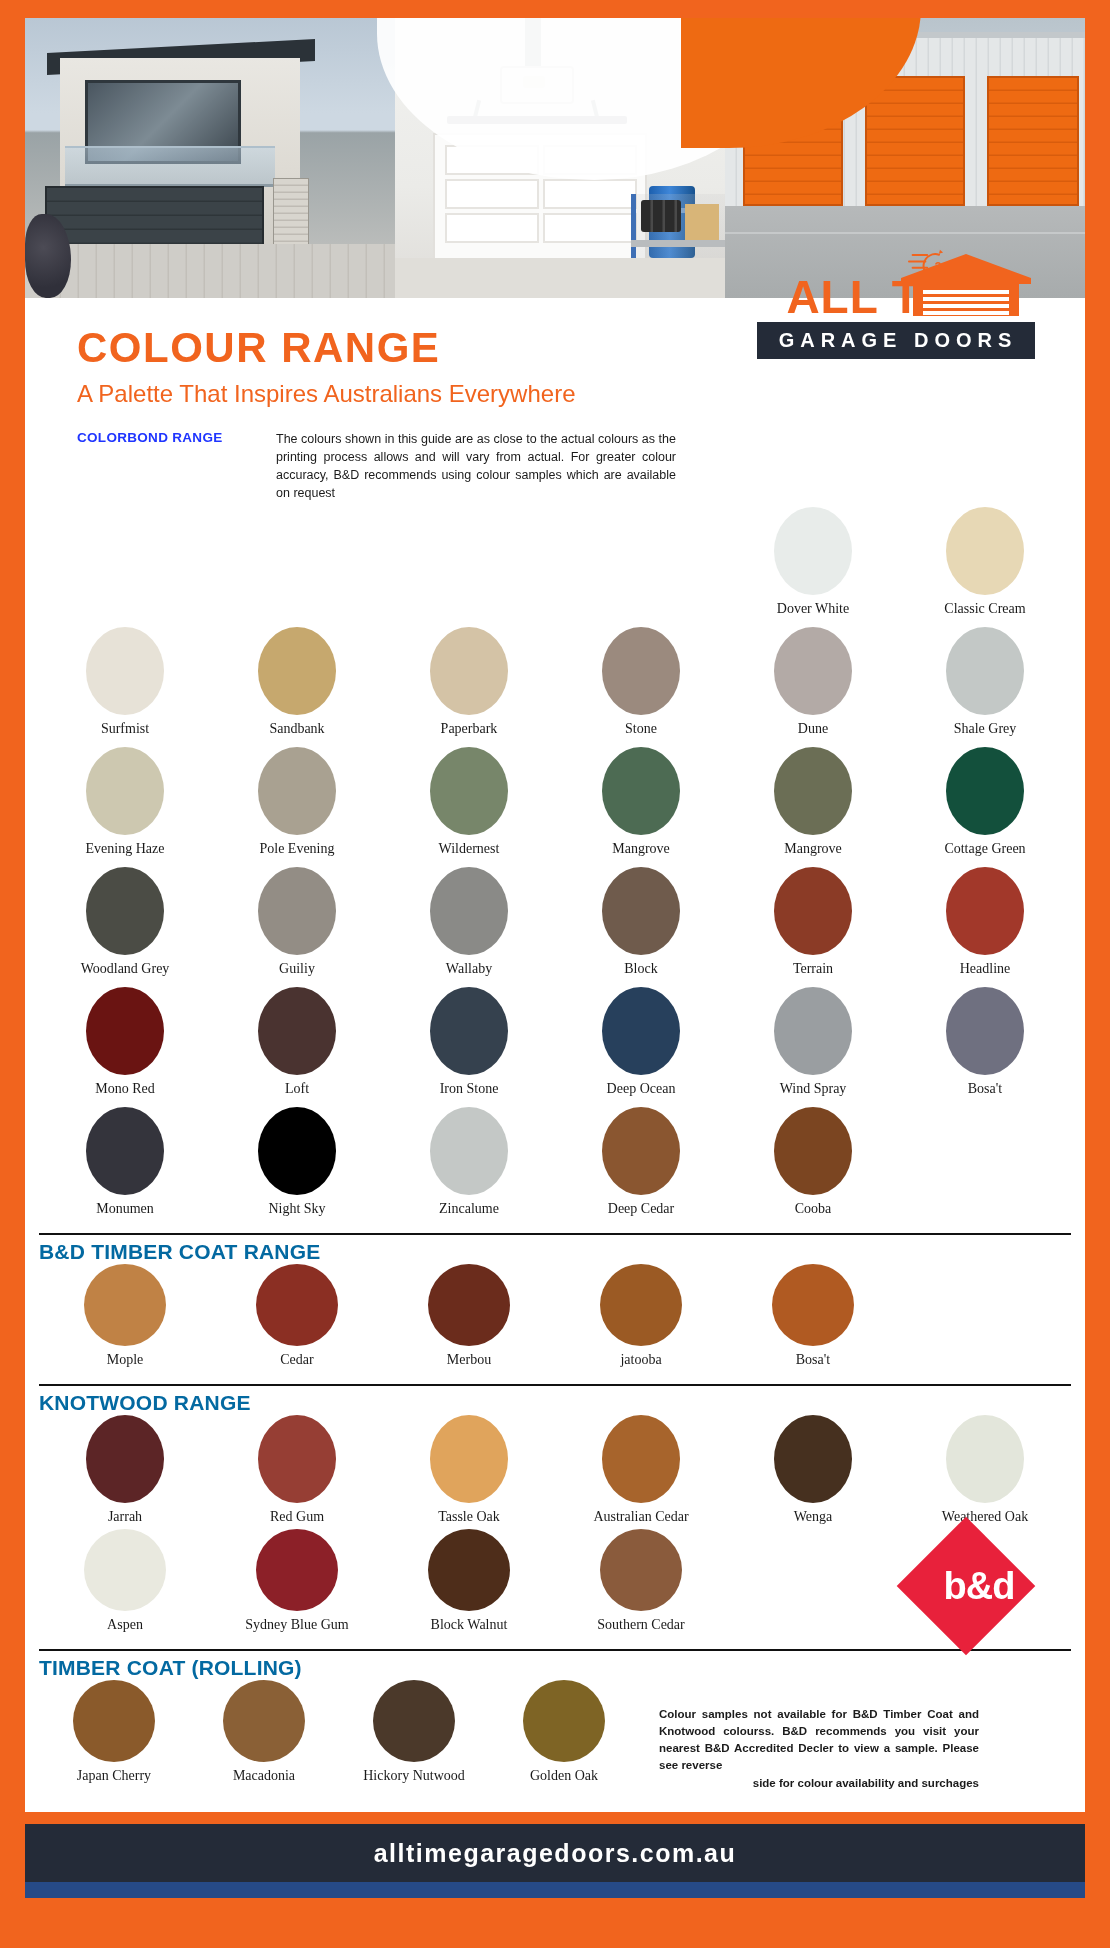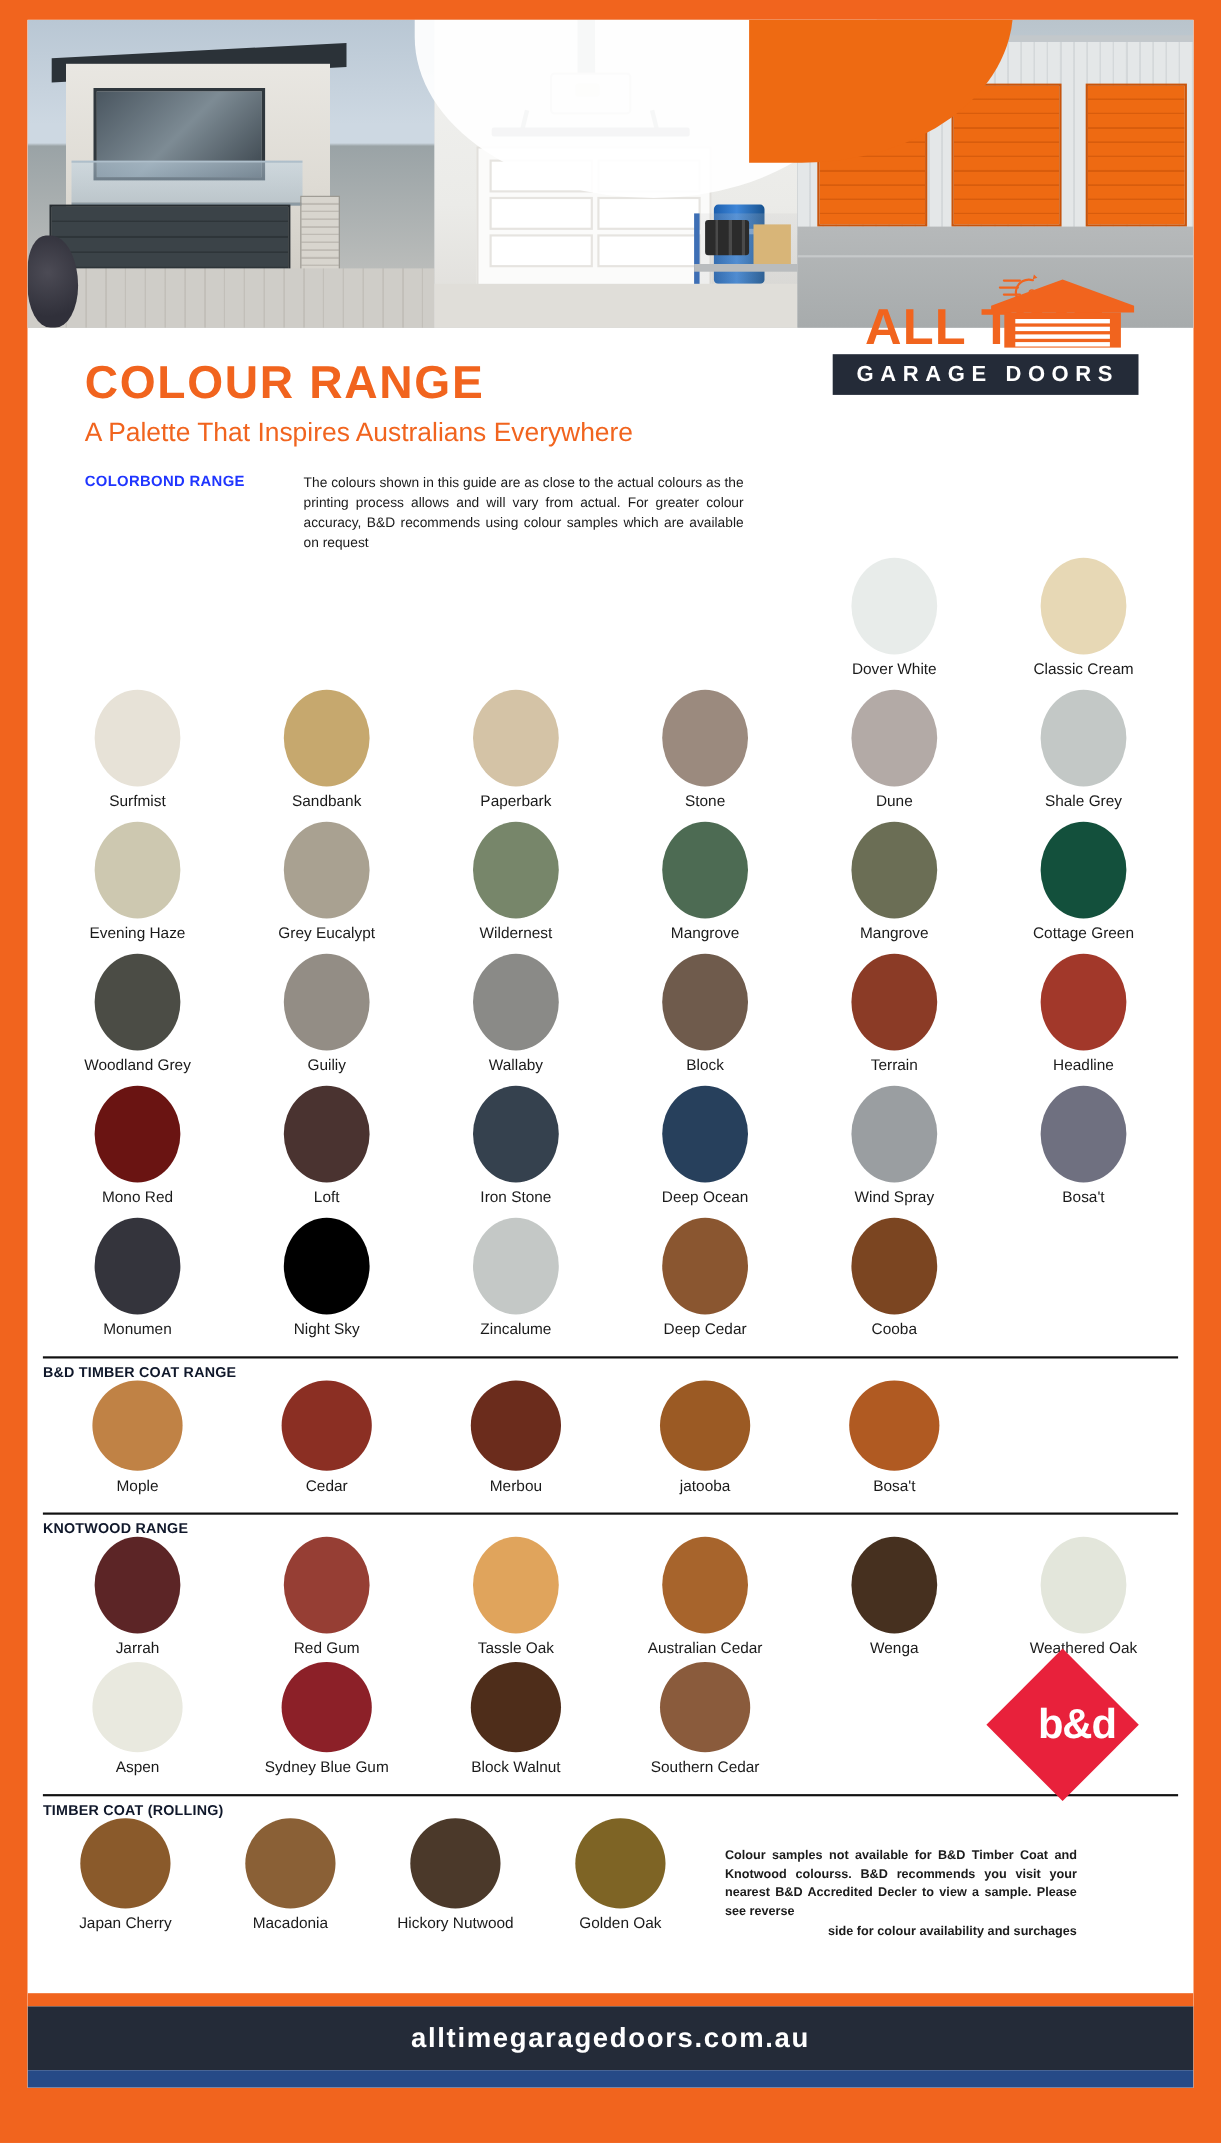--- a/index.html
+++ b/index.html
@@ -150,29 +150,29 @@
   .meta{position:relative;margin:22px 0 0 20px;display:flex;gap:24px;}
   .colorbond-label{
     color:#1f35ff;font-size:13.5px;font-weight:bold;letter-spacing:.3px;width:175px;flex:0 0 175px;
   }
   .disclaimer{
     font-size:12.5px;color:#1b1b1b;line-height:1.45;text-align:justify;width:400px;
   }
 
   
   .grid{display:grid;grid-template-columns:repeat(6,1fr);margin:0 14px;}
-  .cell{display:flex;flex-direction:column;align-items:center;justify-content:flex-start;height:120px;}
+  .cell{display:flex;flex-direction:column;align-items:center;justify-content:flex-start;height:120px;font-family:Liberation Serif, serif;}
   .cell.empty{visibility:hidden;}
   .dot{width:82px;height:82px;border-radius:50%;}
   .dot.tall{width:78px;height:88px;border-radius:50%;}
   .swname{font-size:14px;color:#1a1a1a;margin-top:6px;text-align:center;line-height:1.1;}
 
   .section-head{
     margin:6px 14px 0 14px;border-top:2.5px solid #111111;padding-top:5px;
-    font-size:13px;font-weight:bold;color:#0f172a;letter-spacing:.2px;
+    font-size:21px;font-weight:bold;color:#0369a1;letter-spacing:.2px;
   }
 
   .grid-tight .cell{height:114px;}
 
   .bd-logo{
     position:absolute;right:26px;bottom:0;width:160px;height:112px;
   }
   .bd-diamond{
     position:absolute;left:18px;top:6px;width:98px;height:98px;background:#e8213b;
     transform:rotate(45deg);
@@ -330,21 +330,21 @@
           <div class="cell">
             <div class="dot tall" style="background: rgb(195, 200, 198);"></div>
             <div class="swname">Shale Grey</div>
           </div>
           <div class="cell">
             <div class="dot tall" style="background: rgb(205, 200, 176);"></div>
             <div class="swname">Evening Haze</div>
           </div>
           <div class="cell">
             <div class="dot tall" style="background: rgb(169, 161, 145);"></div>
-            <div class="swname">Grey Eucalypt</div>
+            <div class="swname">Pole Evening</div>
           </div>
           <div class="cell">
             <div class="dot tall" style="background: rgb(119, 134, 106);"></div>
             <div class="swname">Wildernest</div>
           </div>
           <div class="cell">
             <div class="dot tall" style="background: rgb(77, 107, 83);"></div>
             <div class="swname">Mangrove</div>
           </div>
           <div class="cell">

